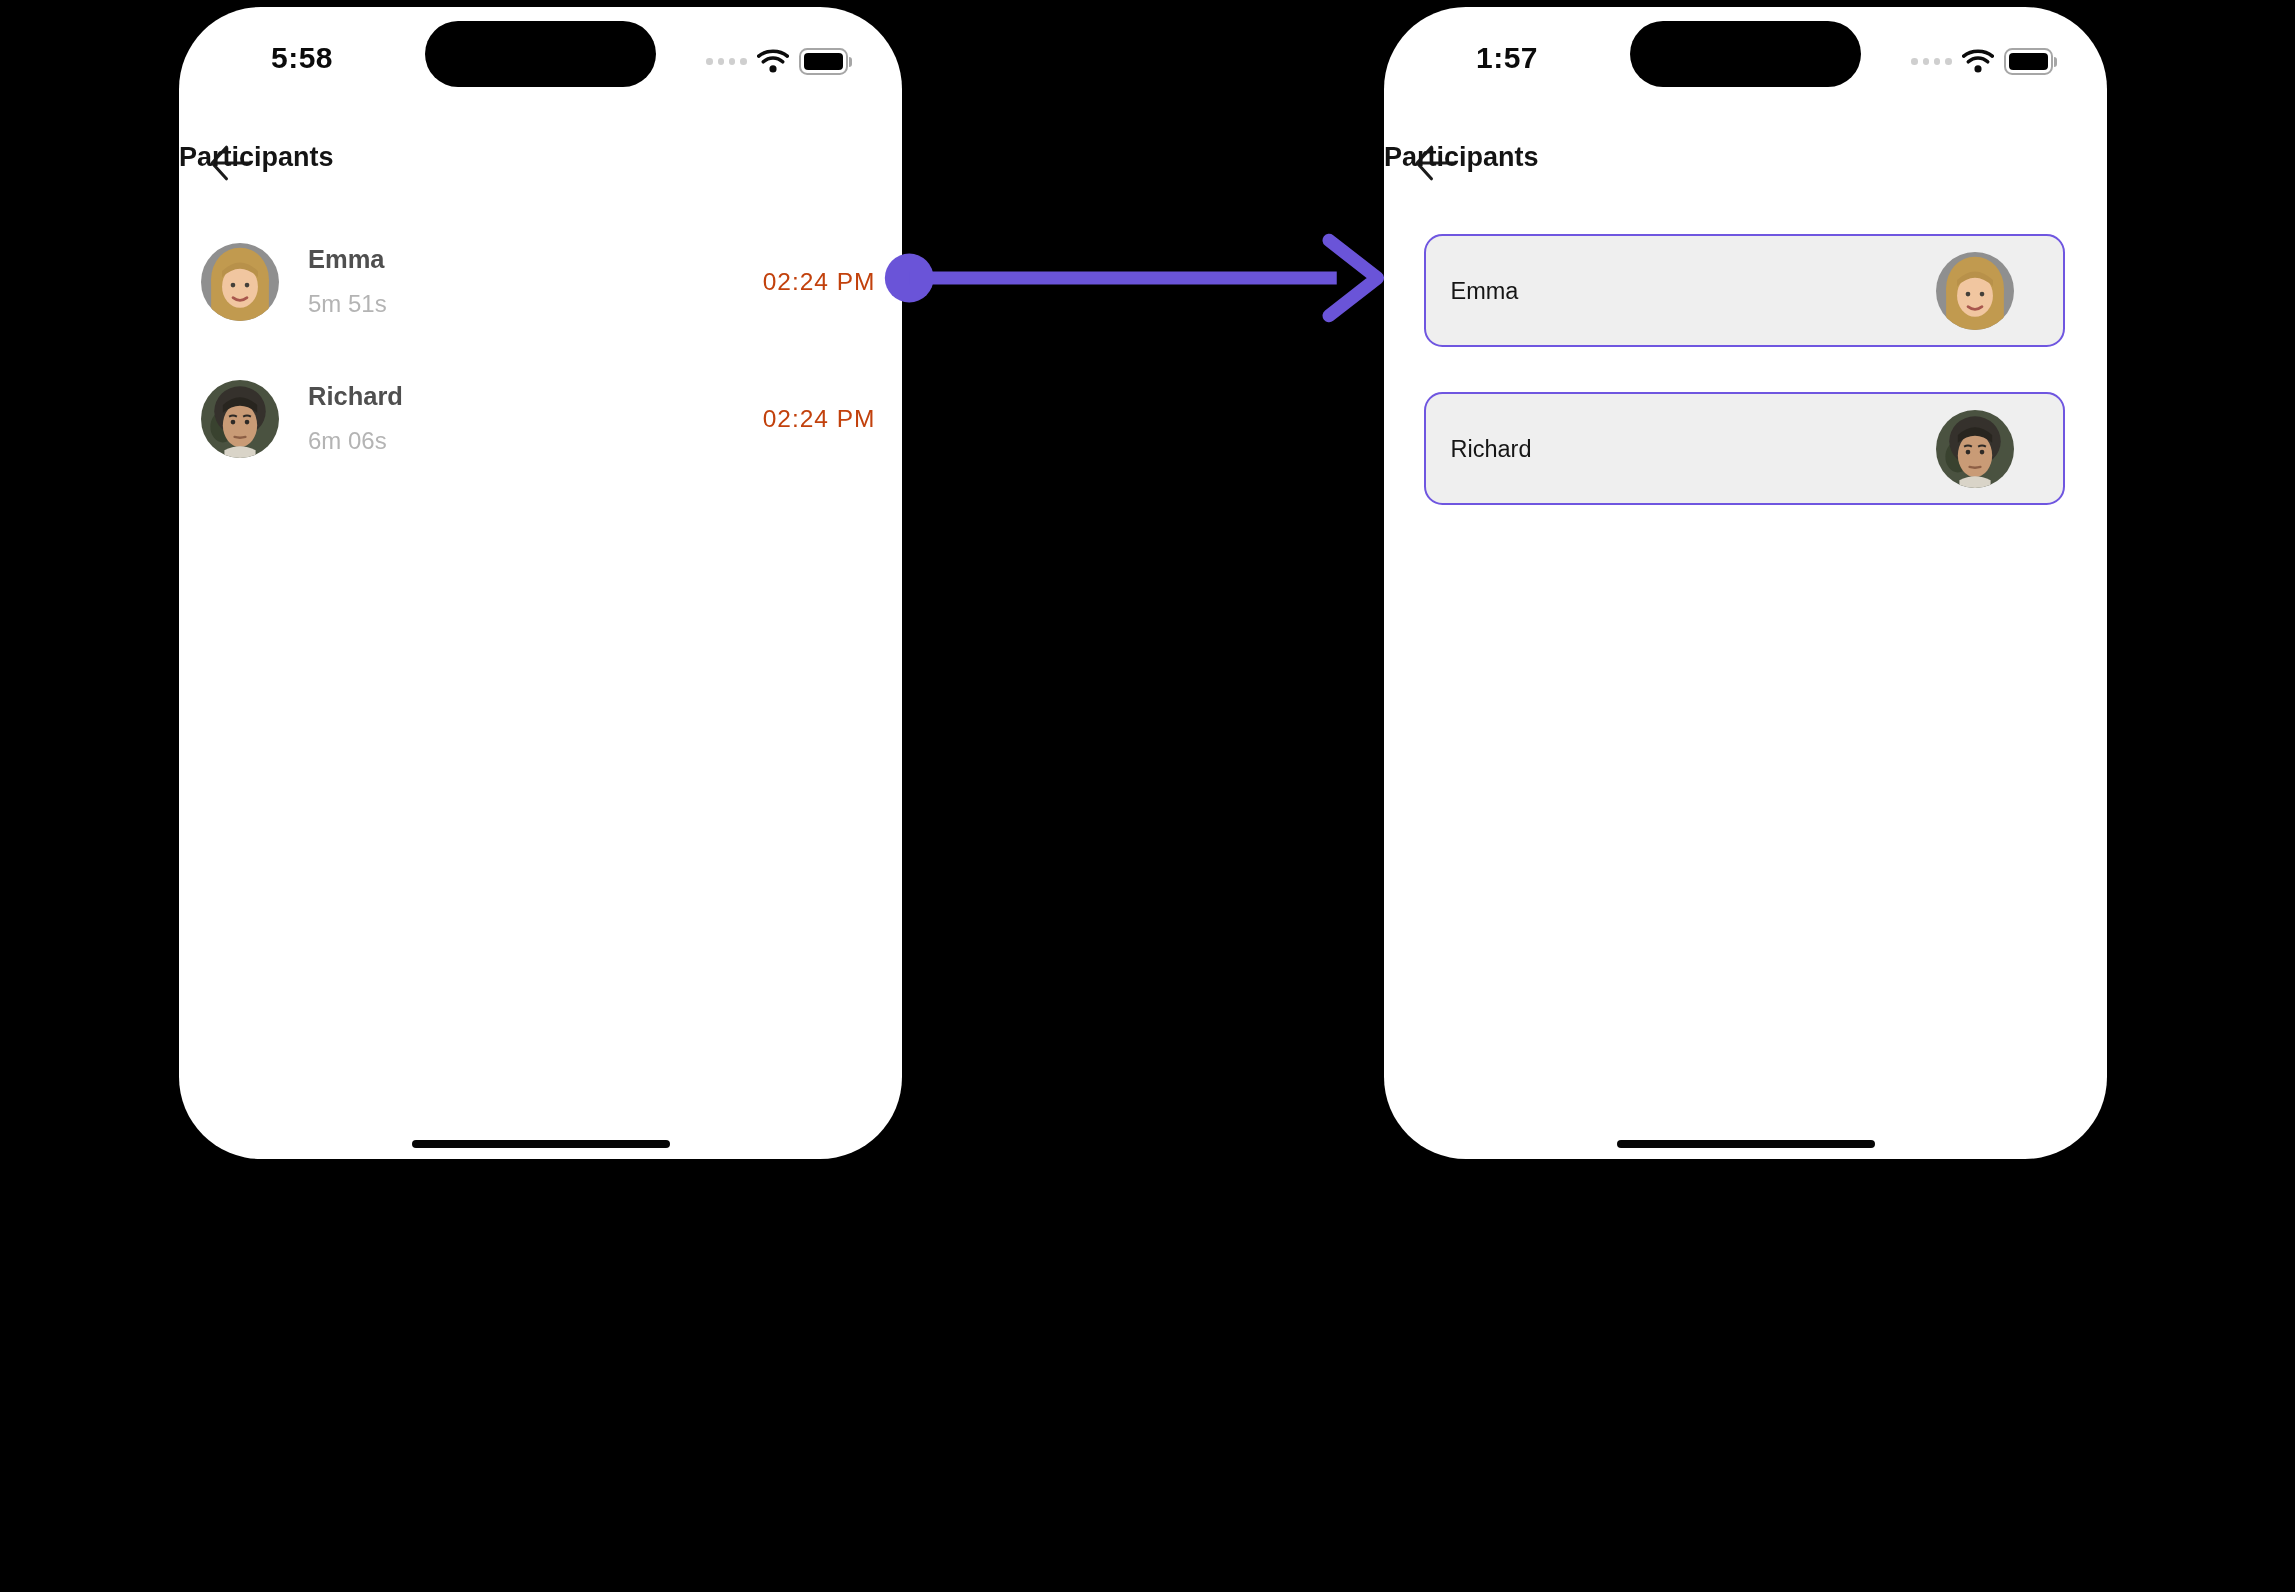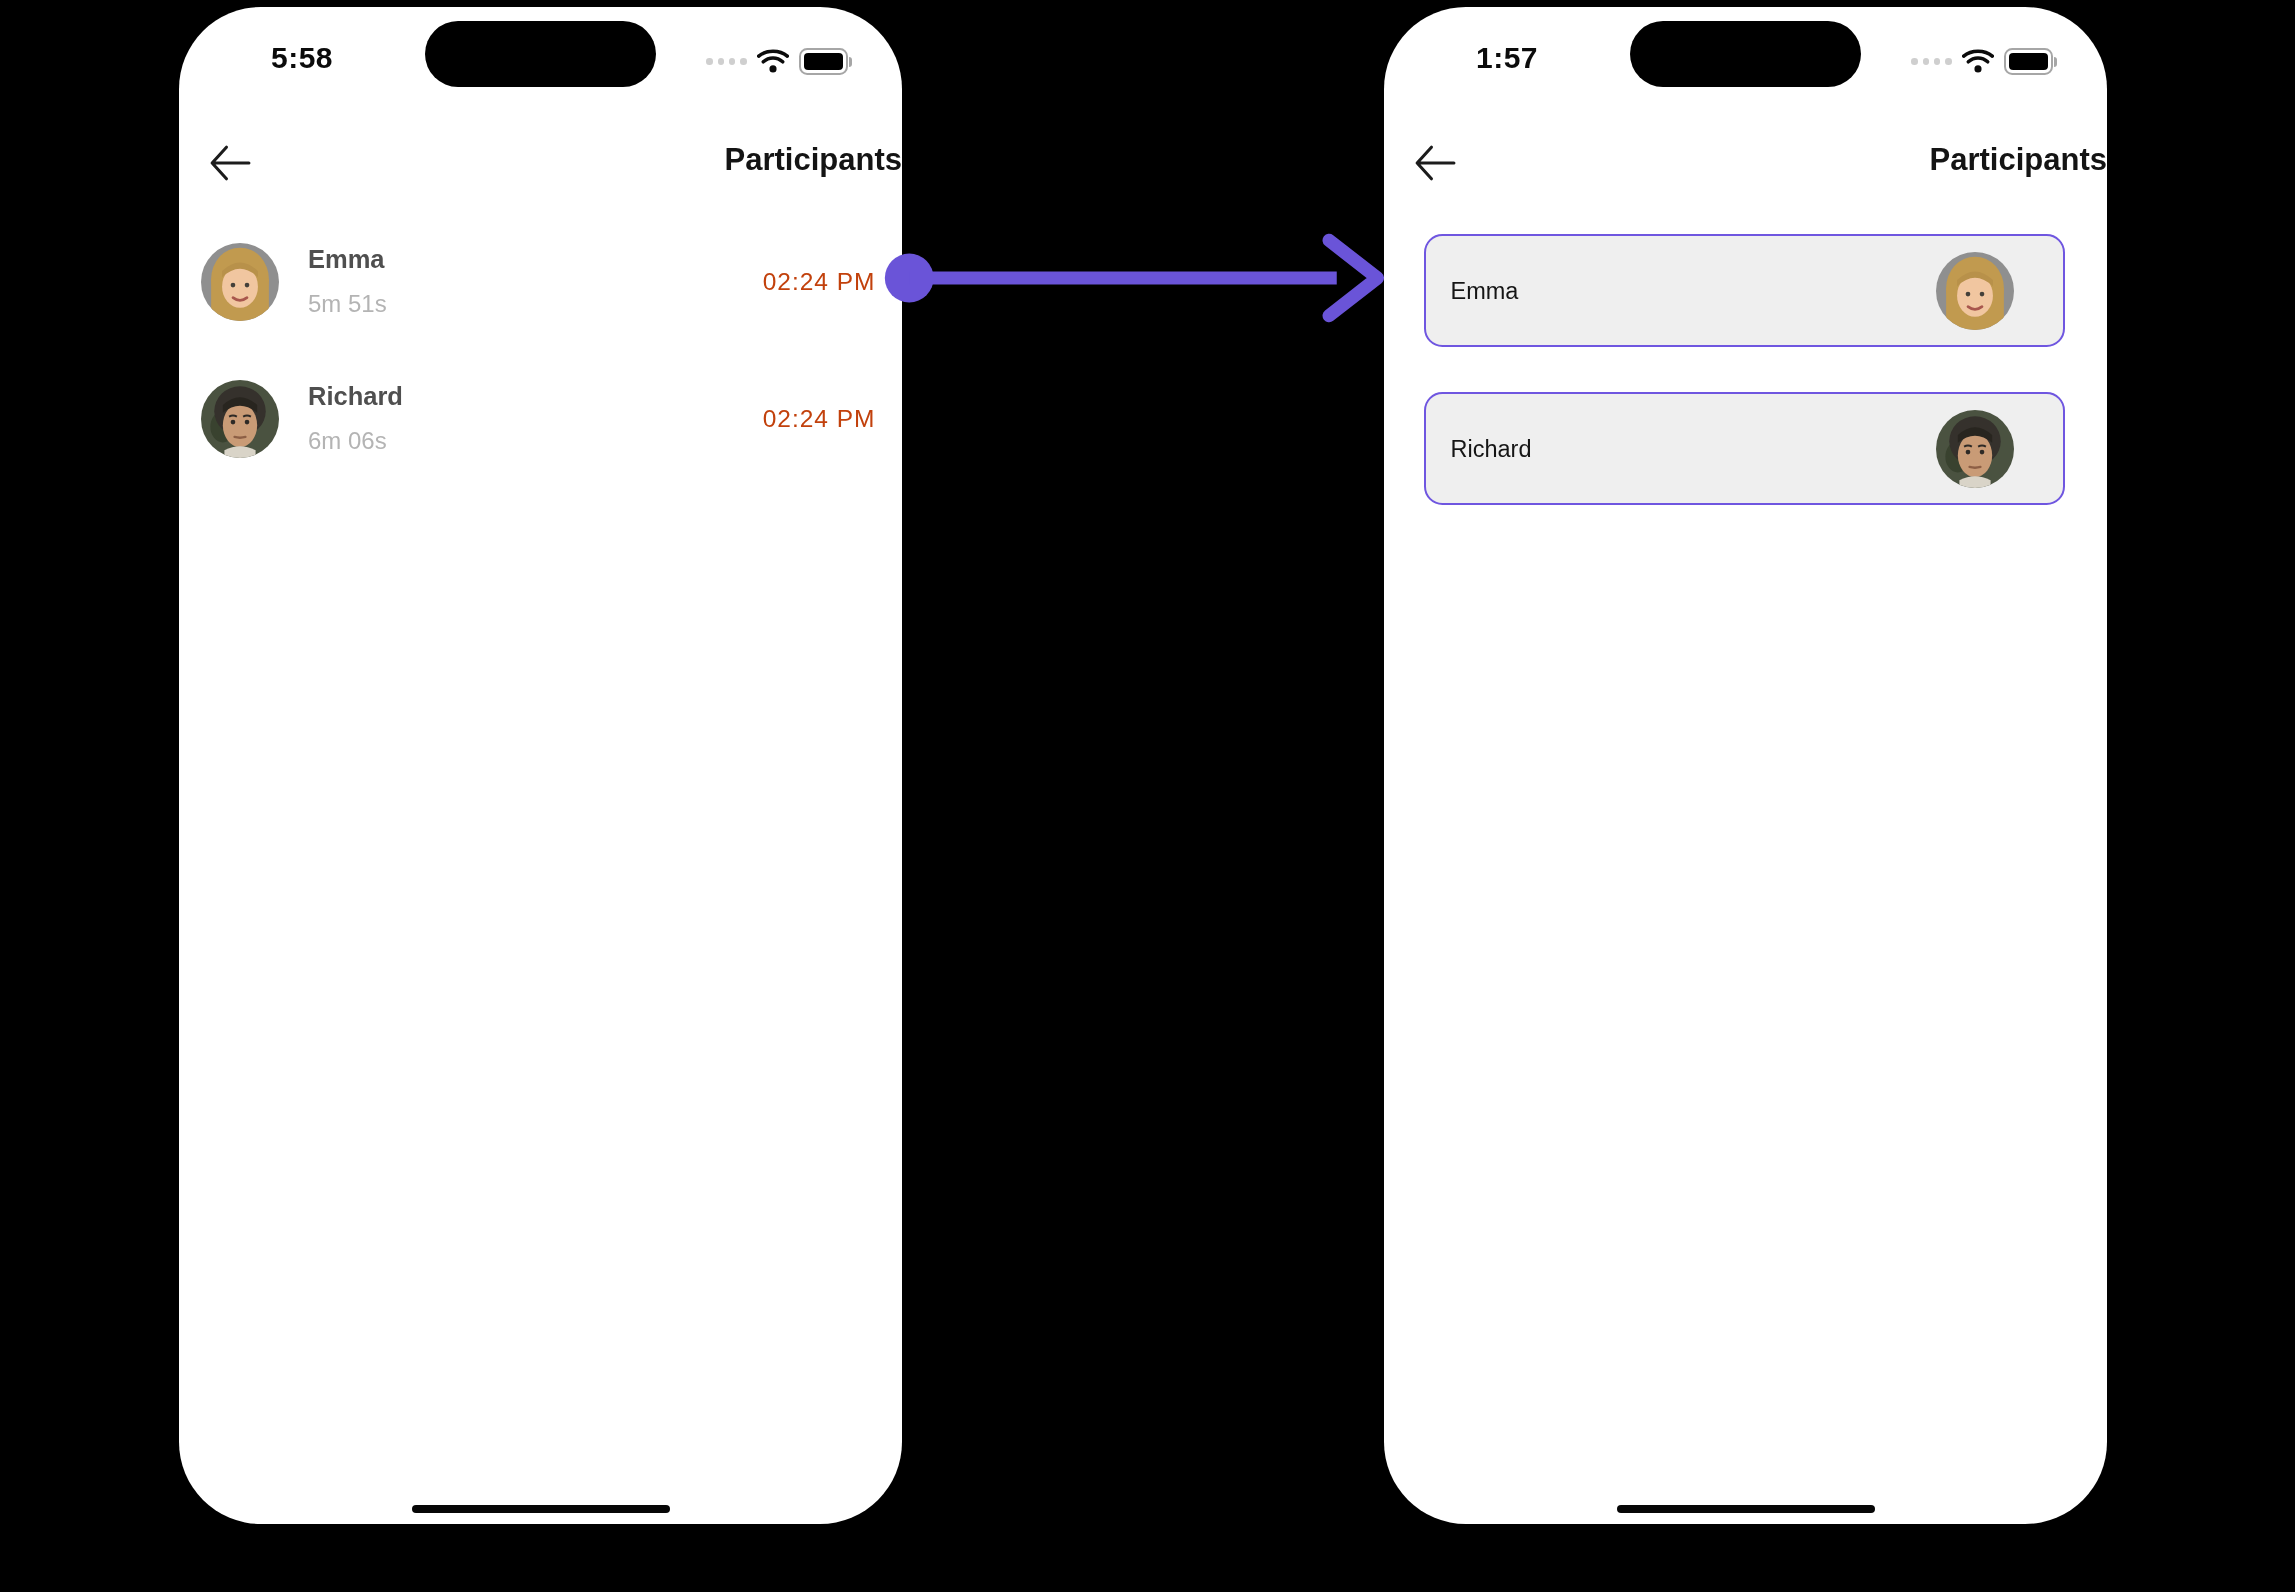--- a/index.html
+++ b/index.html
@@ -1,37 +1,37 @@
 <!DOCTYPE html>
 <html style="font-size:8.2px"><head>
 <meta charset="utf-8">
 <style>
   html,body{margin:0;padding:0;background:#000;}
   #stage{position:relative;width:2295px;height:1593px;background:#000;overflow:hidden;
          font-family:"Liberation Sans",sans-serif;}
-  .phone{position:absolute;top:7.1px;width:723px;height:1517px;background:#fff;
+  .phone{position:absolute;top:7.1px;width:723px;height:1152px;background:#fff;
          border-radius:82px;overflow:hidden;}
   #phone-left{left:179px;}
   #phone-right{left:1384px;}
 
   
   .status-time{position:absolute;left:92px;top:34px;font-size:30px;font-weight:700;color:#0b0b0b;letter-spacing:0.5px;}
   .island{position:absolute;left:246px;top:14.3px;width:231px;height:66px;background:#000;border-radius:33px;}
   .status-icons{position:absolute;right:54px;top:32px;height:45px;display:flex;align-items:center;gap:10.2px;}
   .cell-dots{display:flex;gap:4.6px;align-items:center;}
   .cell-dots span{width:6.6px;height:6.6px;border-radius:50%;background:#cfcfcf;display:block;}
   .wifi{width:32px;height:24.5px;}
   .battery{position:relative;width:49px;height:26.5px;border:2px solid #a6a6a6;border-radius:8.2px;box-sizing:border-box;}
   .battery .fill{position:absolute;left:2.6px;top:2.6px;right:2.6px;bottom:2.6px;background:#000;border-radius:4.1px;}
   .battery .nub{position:absolute;right:-6.1px;top:7.1px;width:3.6px;height:9.2px;background:#a6a6a6;border-radius:0 3.1px 3.1px 0;}
 
   
   .hdr{position:absolute;left:0;top:128px;width:100%;height:56px;}
   .back-btn{position:absolute;left:26.5px;top:5.1px;width:46px;height:46px;background:none;border:none;padding:0;cursor:pointer;}
-  .hdr-title{position:absolute;left:0;top:7.1px;width:100%;text-align:right;font-size:31px;font-weight:700;color:#141414;}
+  .hdr-title{position:absolute;left:0;top:7.1px;width:100%;text-align:left;font-size:27px;font-weight:700;color:#141414;}
 
   
   .row{position:absolute;left:0;width:100%;height:92px;}
   .row .avatar{position:absolute;left:22px;top:7.1px;width:78px;height:78px;border-radius:50%;overflow:hidden;}
   .row .nm{position:absolute;left:129px;top:9.2px;font-size:25.5px;font-weight:700;color:#4f4f4f;}
   .row .dur{position:absolute;left:129px;top:54px;font-size:24px;font-weight:400;color:#b4b4b4;}
   .row .tm{position:absolute;right:26.5px;top:32px;font-size:24.5px;font-weight:500;color:#c2410c;letter-spacing:1px;}
 
   
   .card{position:absolute;left:40px;width:641px;height:113px;background:#efefef;

